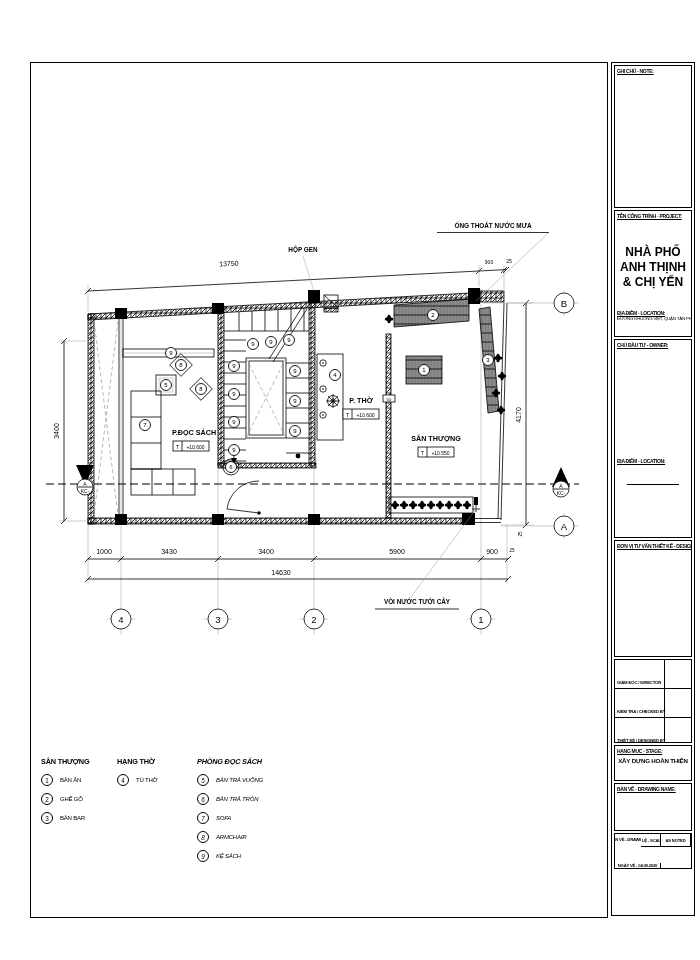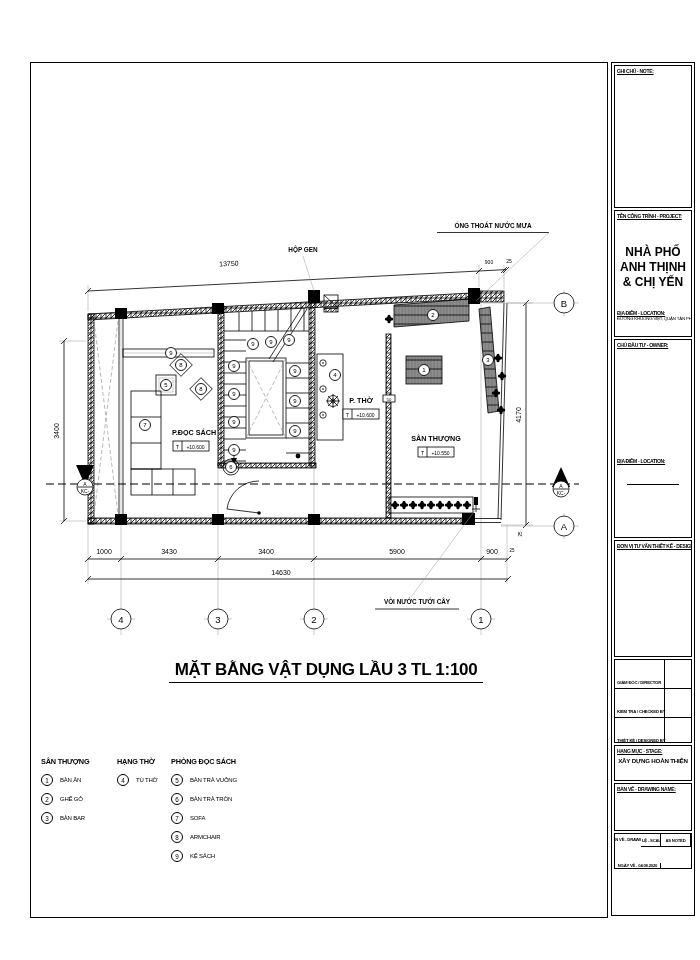--- a/index.html
+++ b/index.html
@@ -391,23 +391,20 @@
         <text class="mtx" x="304" y="314.2">4</text>
     <circle class="mk" cx="402" cy="252" r="5.5"></circle>
         <text class="mtx" x="402" y="254.2">2</text>
     <circle class="mk" cx="393" cy="307" r="5.5"></circle>
         <text class="mtx" x="393" y="309.2">1</text>
     <circle class="mk" cx="457" cy="297" r="5.5"></circle>
         <text class="mtx" x="457" y="299.2">3</text>
   </g>
 </svg>
 
-  <div id="ptitle" class="abs">
-    <span>MẶT BẰNG VẬT DỤNG LẦU 3  TL 1:100</span>
-  </div>
 
   <div id="legend" class="abs">
     <div class="lcol" style="left:0;">
       <div class="lt">SÂN THƯỢNG</div>
       <div class="li">
         <div class="lc">1</div>
         <div class="ll">BÀN ĂN</div>
         </div>
       <div class="li">
         <div class="lc">2</div>
@@ -418,21 +415,21 @@
         <div class="ll">BÀN BAR</div>
         </div>
     </div>
     <div class="lcol" style="left:76px;">
       <div class="lt">HẠNG THỜ</div>
       <div class="li">
         <div class="lc">4</div>
         <div class="ll">TỦ THỜ</div>
         </div>
     </div>
-    <div class="lcol" style="left:130px;">
+    <div class="lcol" style="left:156px;font-style:italic;">
       <div class="lt">PHÒNG ĐỌC SÁCH</div>
       <div class="li">
         <div class="lc">5</div>
         <div class="ll">BÀN TRÀ VUÔNG</div>
         </div>
       <div class="li">
         <div class="lc">6</div>
         <div class="ll">BÀN TRÀ TRÒN</div>
         </div>
       <div class="li">

